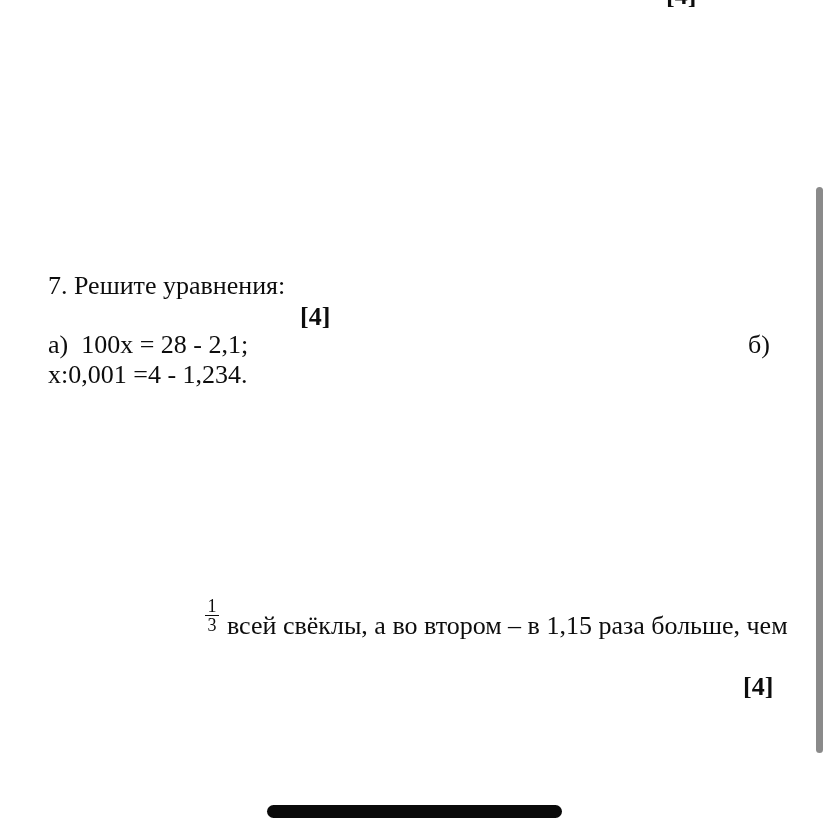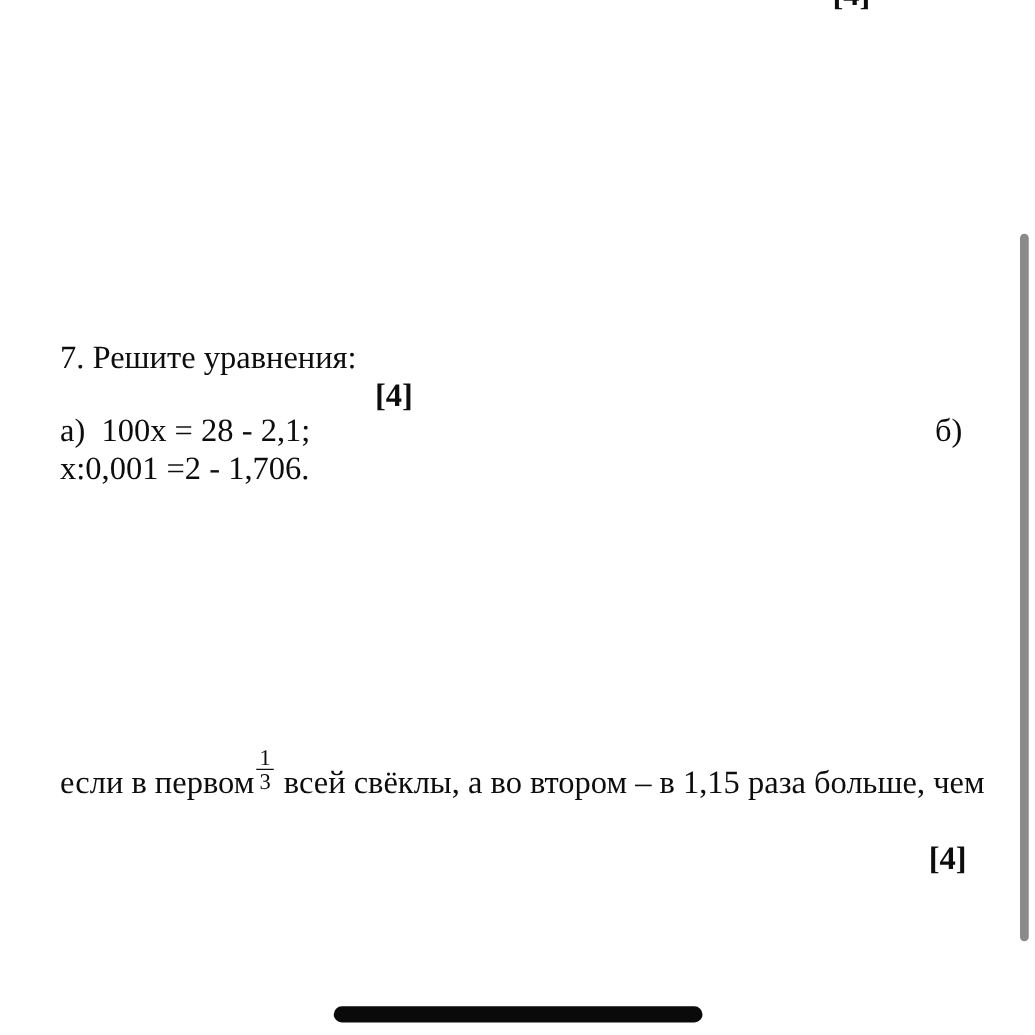--- a/index.html
+++ b/index.html
@@ -93,24 +93,23 @@
   <div class="t bold topmark">[4]</div>
 
   <div class="t p7-title">7. Решите уравнения:</div>
 
   <div class="t bold p7-mark">[4]</div>
 
   <div class="t p7-eq-a">а)  100х = 28 - 2,1;</div>
 
   <div class="t p7-label-b">б)</div>
 
-  <div class="t p7-eq-b">х:0,001 =2 - 1,706.</div>
+  <div class="t p7-eq-b">х:0,001 =4 - 1,234.</div>
 
 
-  <div class="t p8-line2a">если в первом</div>
 
   <div class="frac">
     <div class="frac-num">1</div>
     <div class="frac-bar"></div>
     <div class="frac-den">3</div>
   </div>
 
   <div class="t p8-line2b">всей свёклы, а во втором – в 1,15 раза больше, чем</div>
 
 

